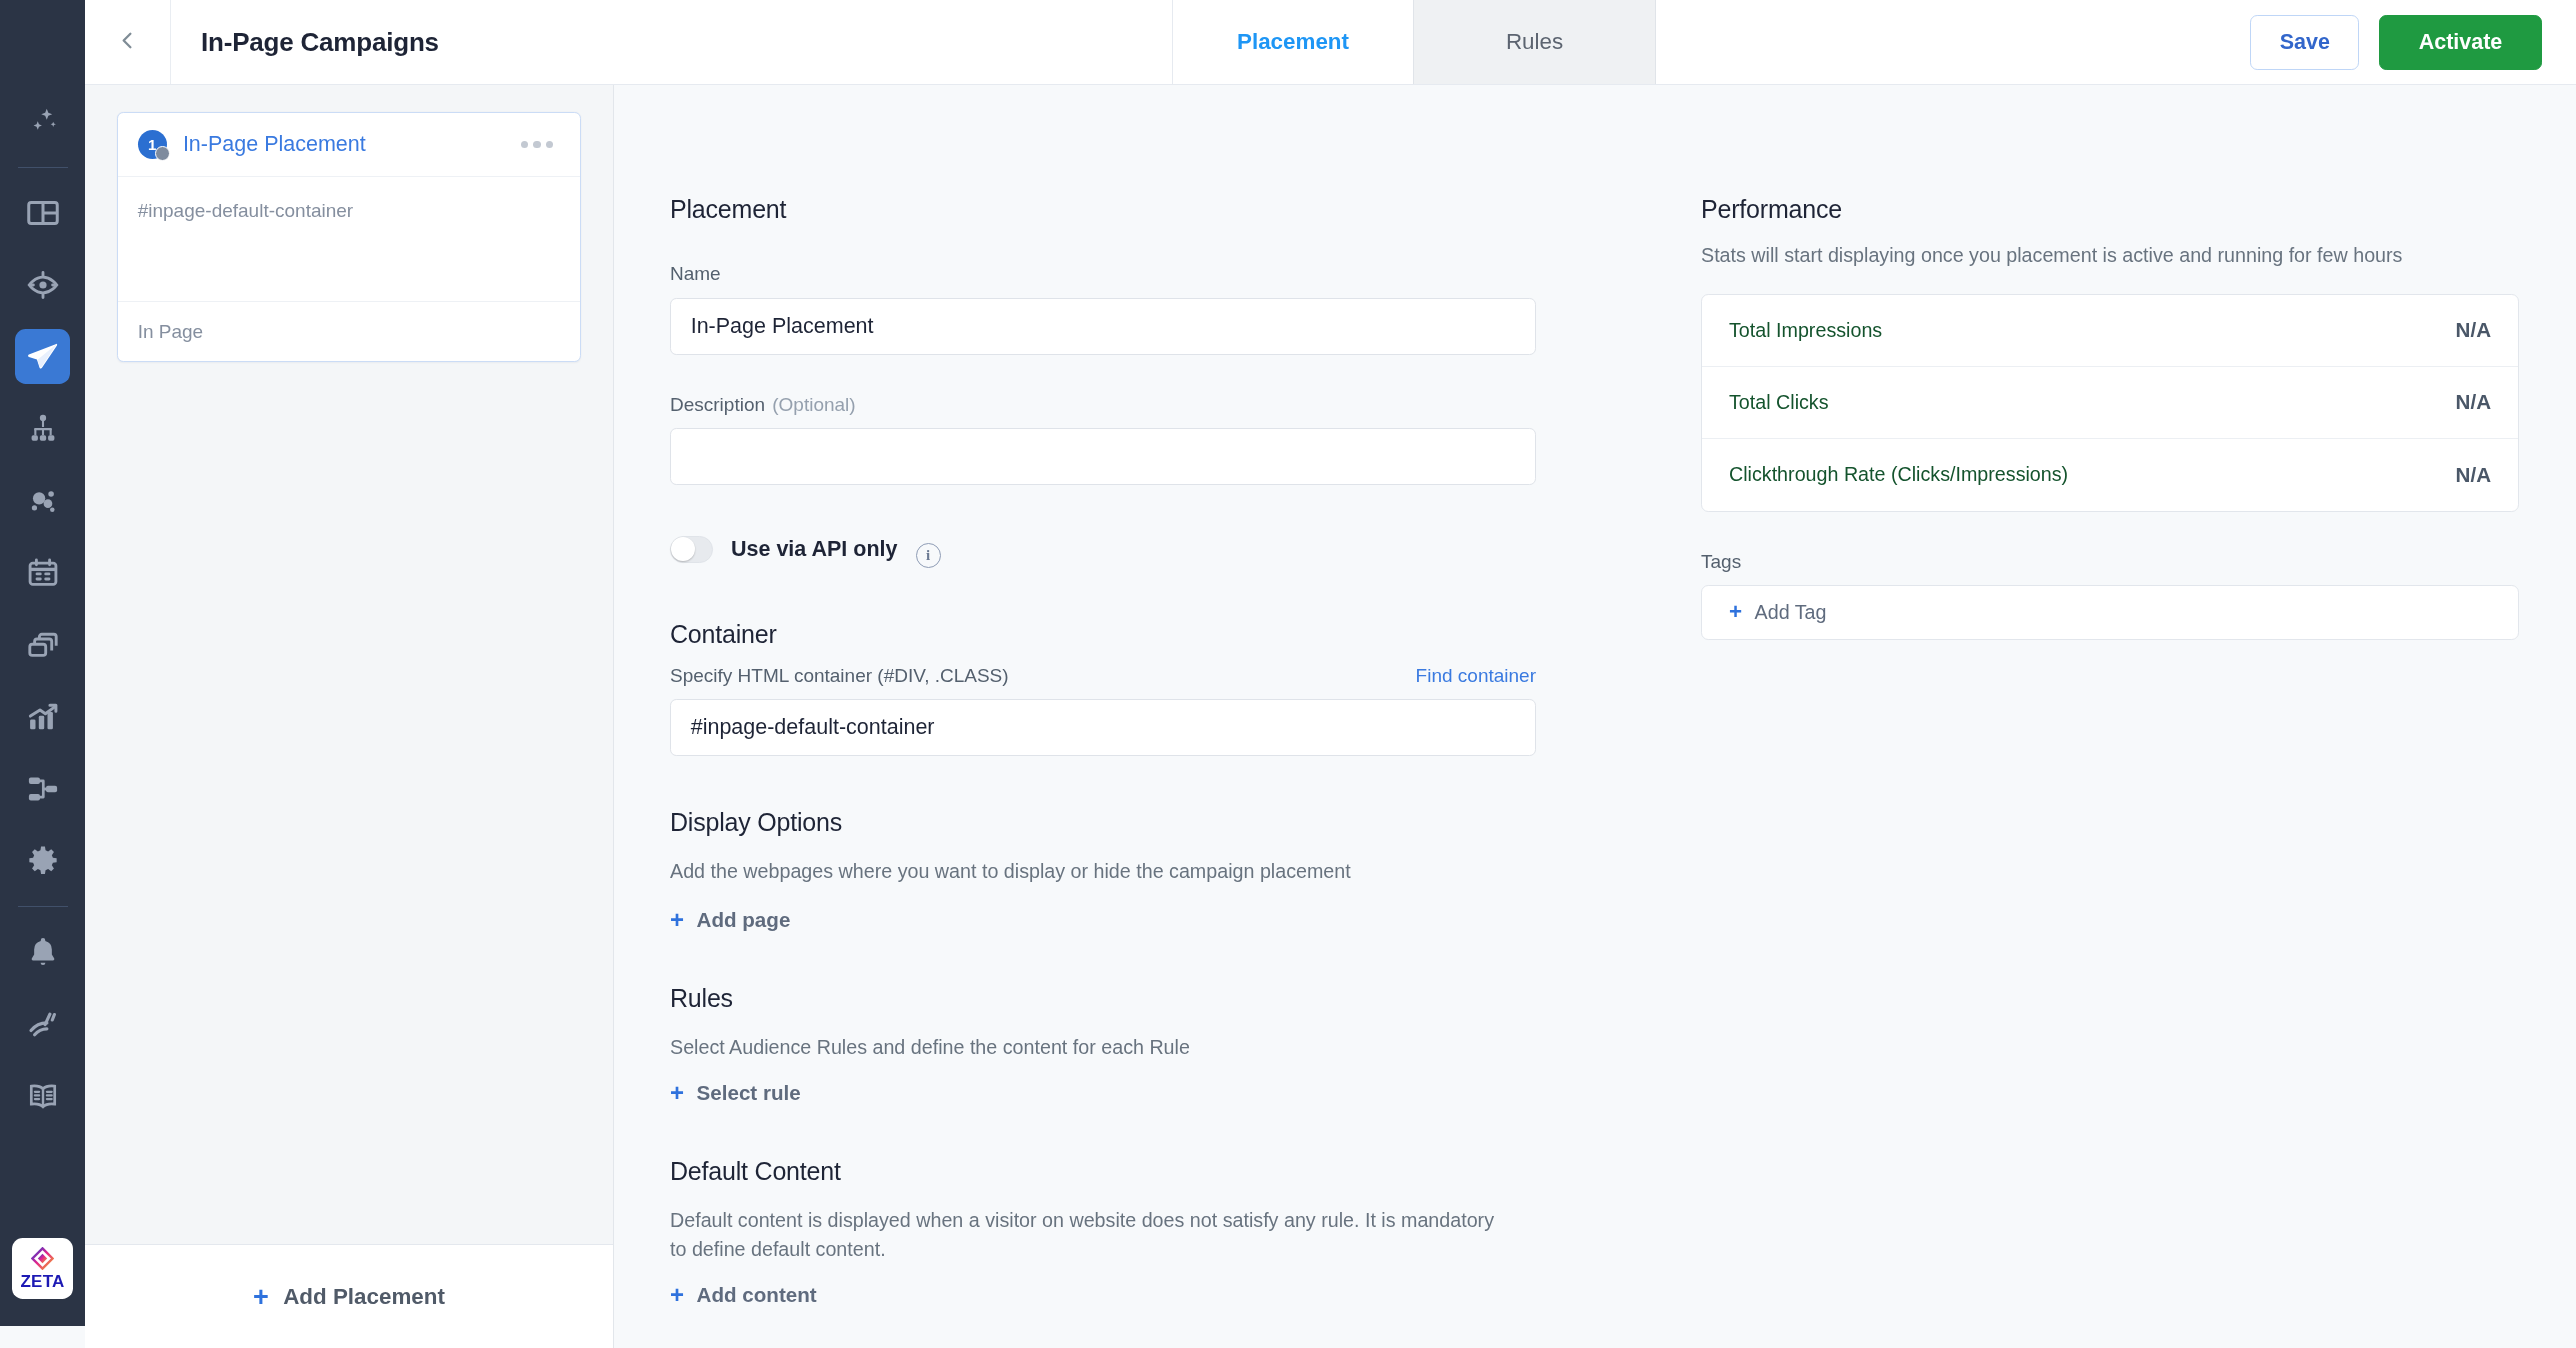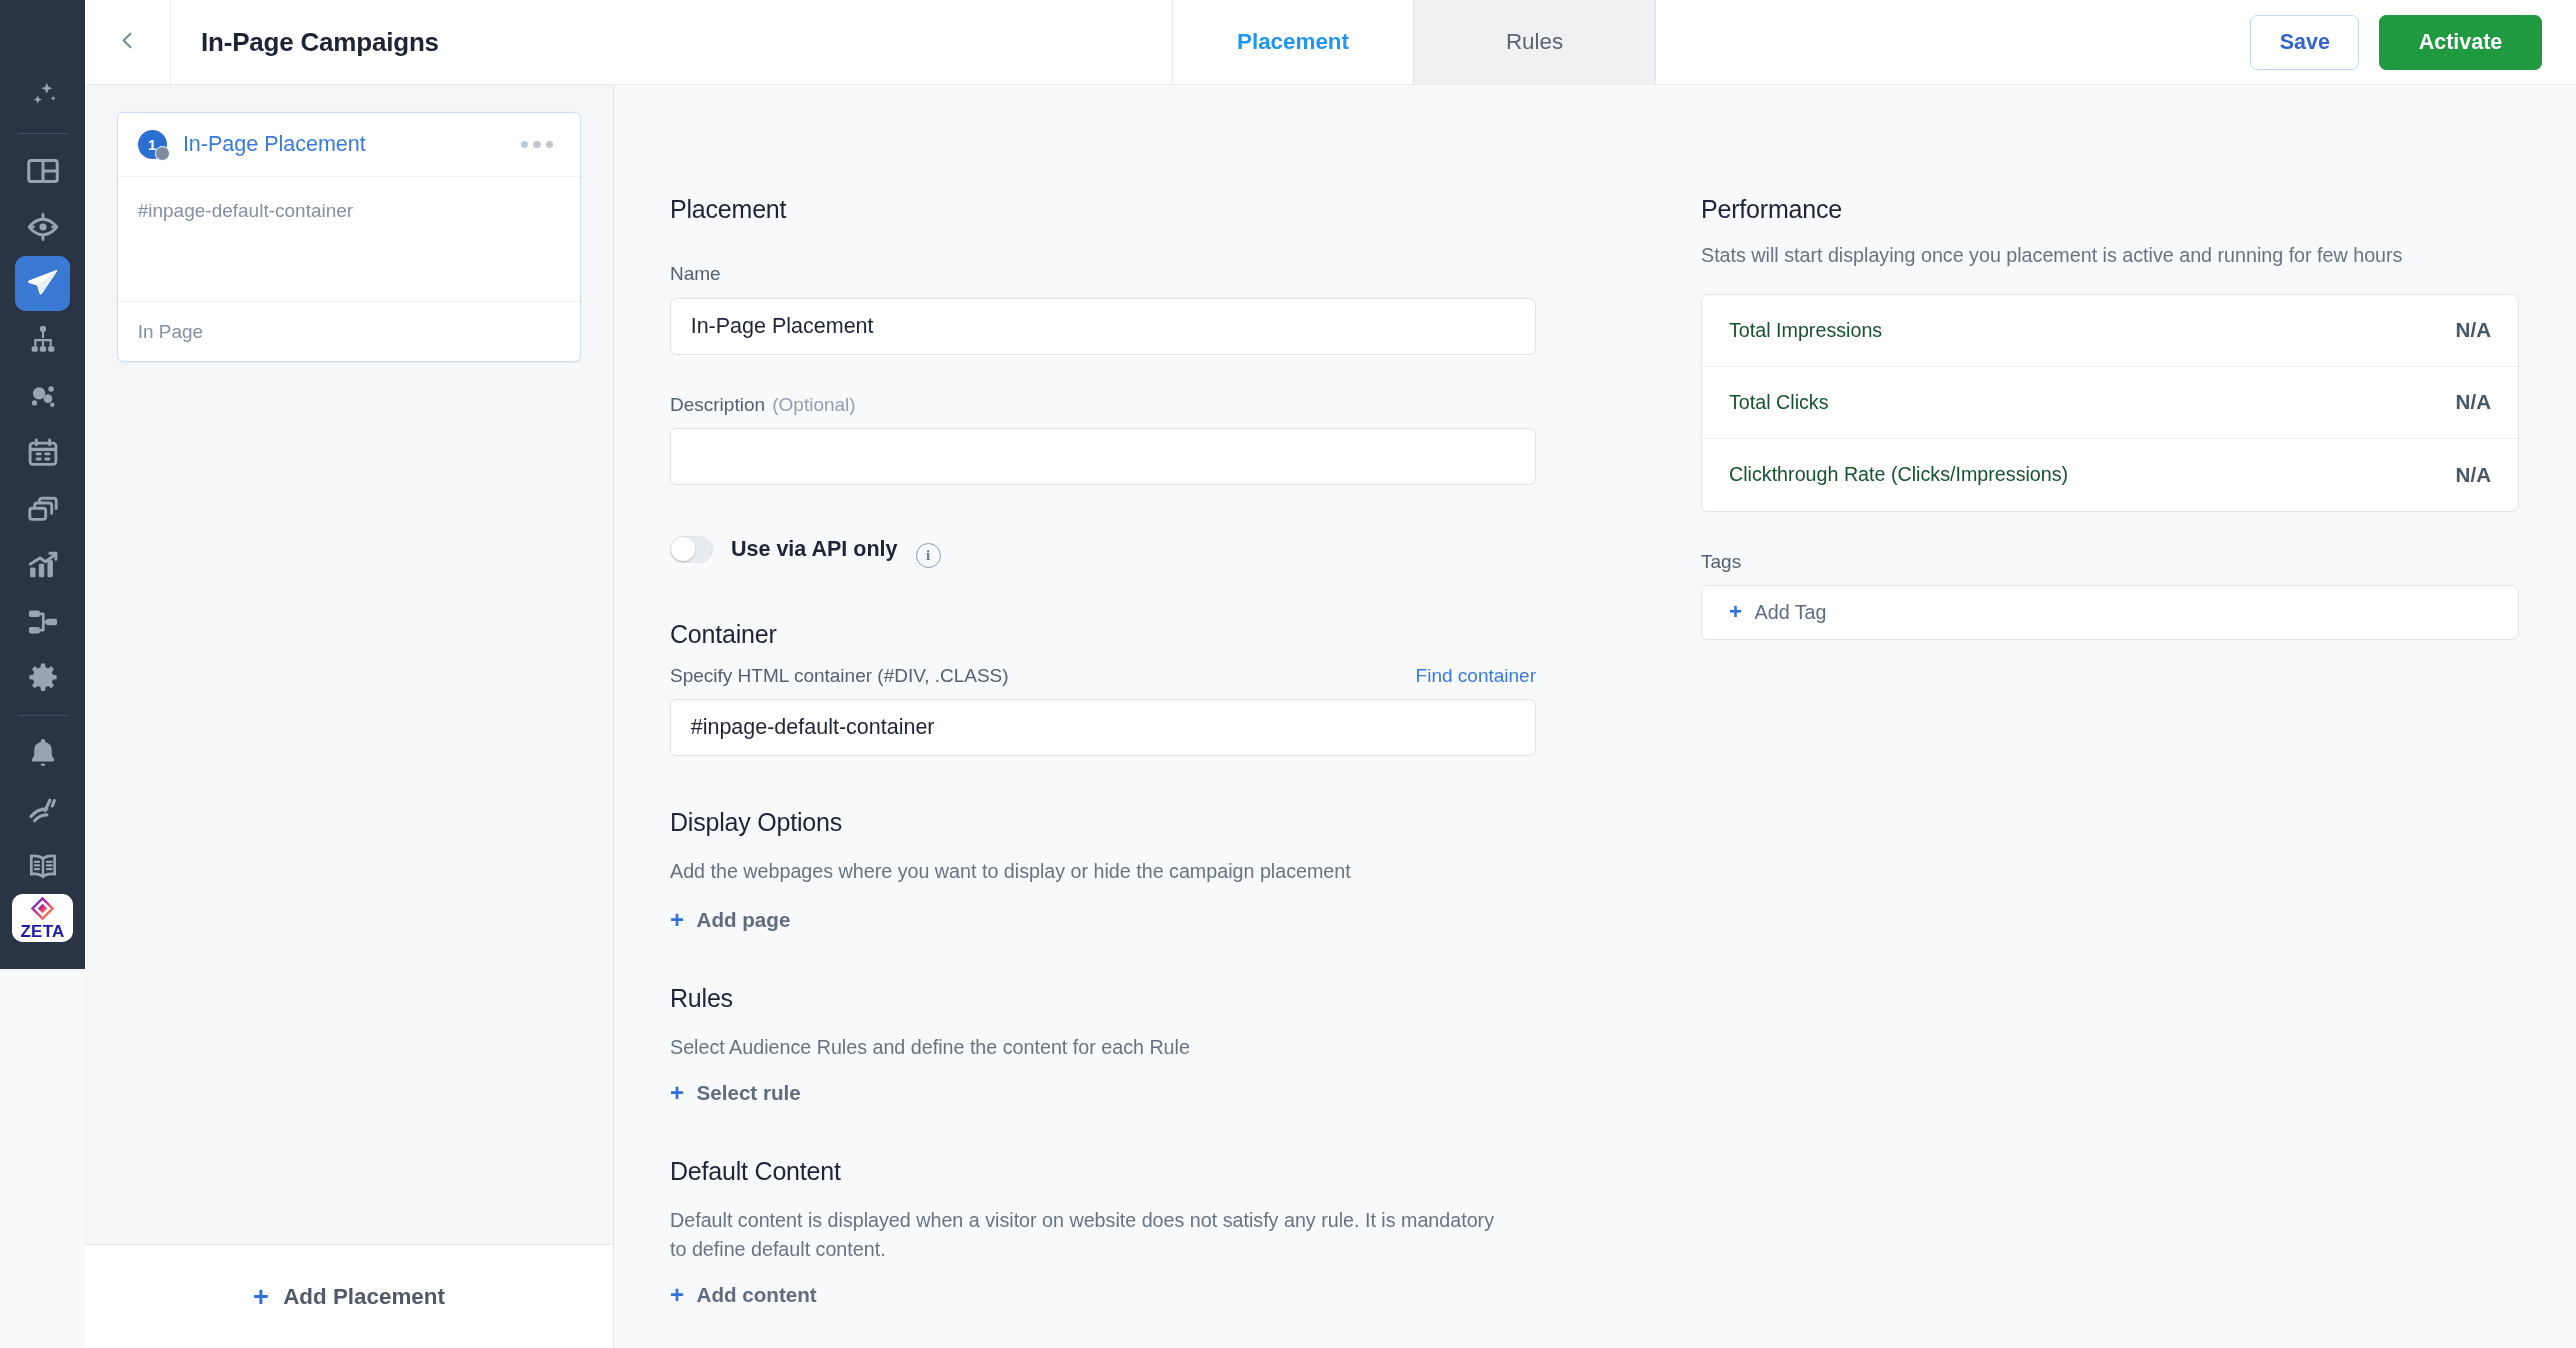--- a/index.html
+++ b/index.html
@@ -7,21 +7,21 @@
     width: 2576px; height: 1349px;
     font-family: "Liberation Sans", sans-serif;
     background: #f7f9fb;
     overflow: hidden;
   }
 
   .app { display: flex; width: 2576px; height: 1349px; }
 
   
   .rail {
-    width: 85px; height: 969px;
+    width: 85px; height: 1326px;
     background: #2b3445;
     display: flex; flex-direction: column; align-items: center;
     flex: 0 0 85px;
   }
   .rail-top {
     height: 86px; width: 100%;
     display: flex; align-items: center; justify-content: center;
   }
   .rail-divider { width: 50px; height: 0.9px; background: #41506a; margin: 9px 0; }
   .rail-item {

